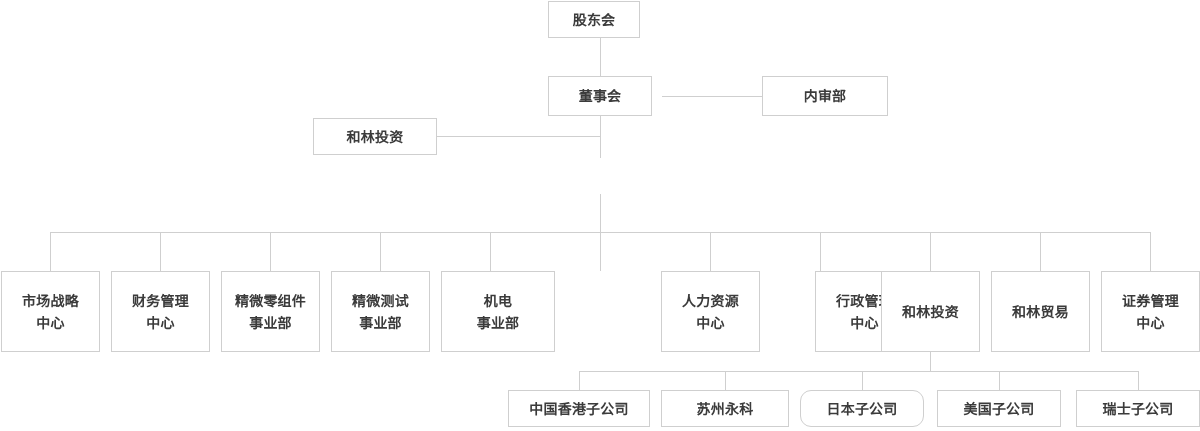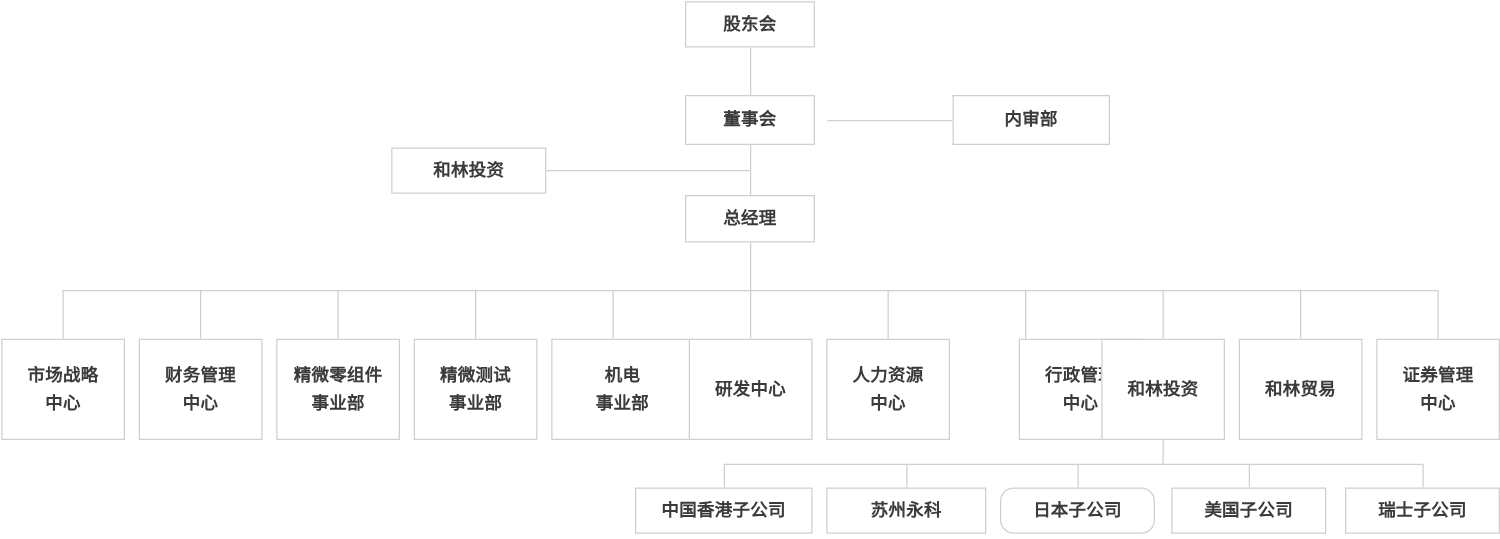--- a/index.html
+++ b/index.html
@@ -74,41 +74,39 @@
   <div class="line v" style="left:1150px;top:232px; height:39px;"></div>
 
   <div class="line v" style="left:930px; top:352px; height:19px;"></div>
   <div class="line h" style="left:579px; top:371px; width:559px;"></div>
   <div class="line v" style="left:579px;  top:371px; height:19px;"></div>
   <div class="line v" style="left:725px;  top:371px; height:19px;"></div>
   <div class="line v" style="left:862px;  top:371px; height:19px;"></div>
   <div class="line v" style="left:999px;  top:371px; height:19px;"></div>
   <div class="line v" style="left:1138px; top:371px; height:19px;"></div>
 
-  <div class="node" style="left:548px; top:1px; width:104px; height:37px;">股东会</div>
+  <div class="node" style="left:548px; top:1px; width:92px; height:37px;">股东会</div>
 
   <div class="node" style="left:548px; top:76px; width:104px; height:40px;">董事会</div>
 
   <div class="node" style="left:762px; top:76px; width:126px; height:40px;">内审部</div>
 
   <div class="node" style="left:313px; top:118px; width:124px; height:37px;">和林投资</div>
 
-  <div class="node" style="left:548px; top:156px; width:104px; height:38px;">总经理</div>
 
   <div class="node" style="left:1px;    top:271px; width:99px; height:81px;">市场战略
 中心</div>
   <div class="node" style="left:111px;  top:271px; width:99px; height:81px;">财务管理
 中心</div>
   <div class="node" style="left:221px;  top:271px; width:99px; height:81px;">精微零组件
 事业部</div>
   <div class="node" style="left:331px;  top:271px; width:99px; height:81px;">精微测试
 事业部</div>
   <div class="node" style="left:441px;  top:271px; width:114px; height:81px;">机电
 事业部</div>
-  <div class="node" style="left:551px;  top:271px; width:99px; height:81px;">研发中心</div>
   <div class="node" style="left:661px;  top:271px; width:99px; height:81px;">人力资源
 中心</div>
   <div class="node" style="left:815px;  top:271px; width:99px; height:81px;">行政管理
 中心</div>
   <div class="node" style="left:881px;  top:271px; width:99px; height:81px;">和林投资</div>
   <div class="node" style="left:991px;  top:271px; width:99px; height:81px;">和林贸易</div>
   <div class="node" style="left:1101px; top:271px; width:99px; height:81px;">证券管理
 中心</div>
 
   <div class="node" style="left:508px;  top:390px; width:142px; height:37px;">中国香港子公司</div>

